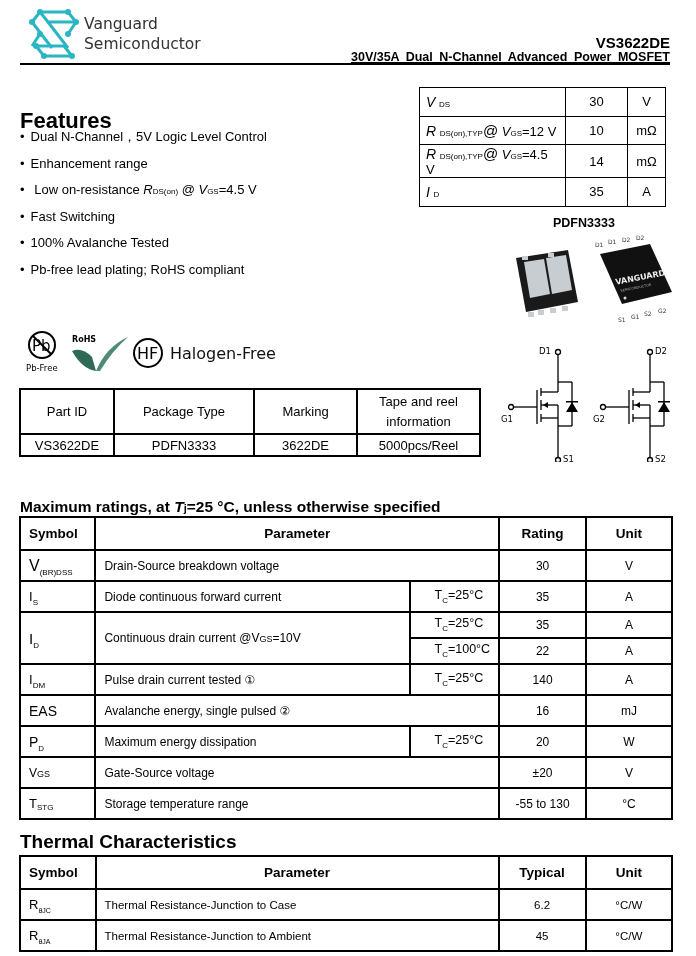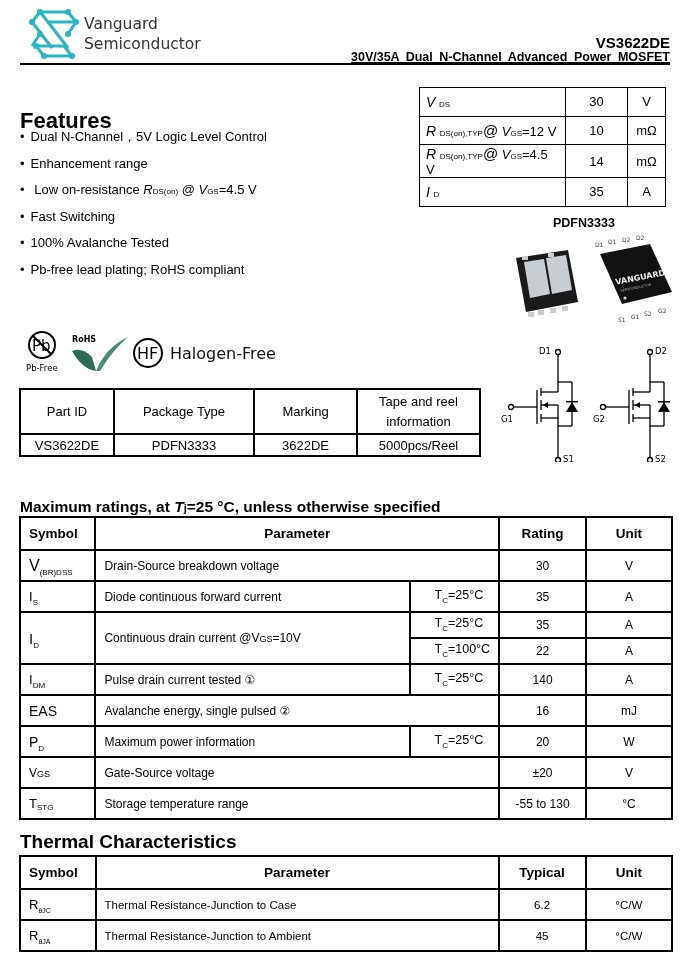--- a/index.html
+++ b/index.html
@@ -309,21 +309,21 @@
     <td class="c">A</td>
   </tr>
   <tr>
     <td class="sym" style="font-size:14px">EAS</td>
     <td colspan="2">Avalanche energy, single pulsed ②</td>
     <td class="c">16</td>
     <td class="c">mJ</td>
   </tr>
   <tr>
     <td class="sym"><span style="font-size:14px">P</span><span class="ssub">D</span></td>
-    <td>Maximum power information</td>
+    <td>Maximum energy dissipation</td>
     <td class="cond"><span>T</span><span class="ssub">C</span><span>=25°C</span></td>
     <td class="c">20</td>
     <td class="c">W</td>
   </tr>
   <tr>
     <td class="sym"><span style="font-size:12px">V</span><span style="font-size:9px">GS</span></td>
     <td colspan="2">Gate-Source voltage</td>
     <td class="c">±20</td>
     <td class="c">V</td>
   </tr>

